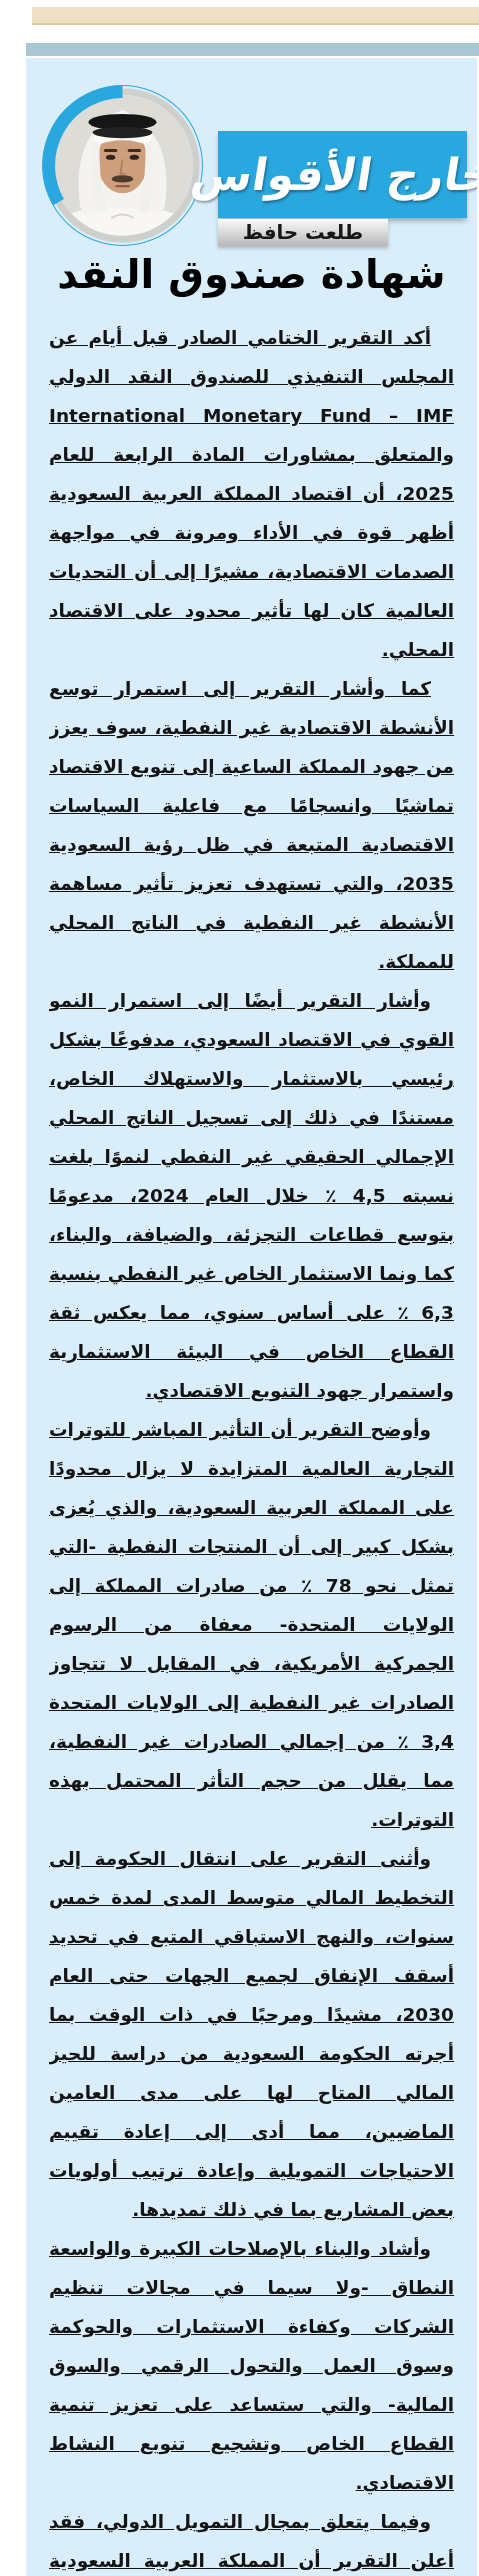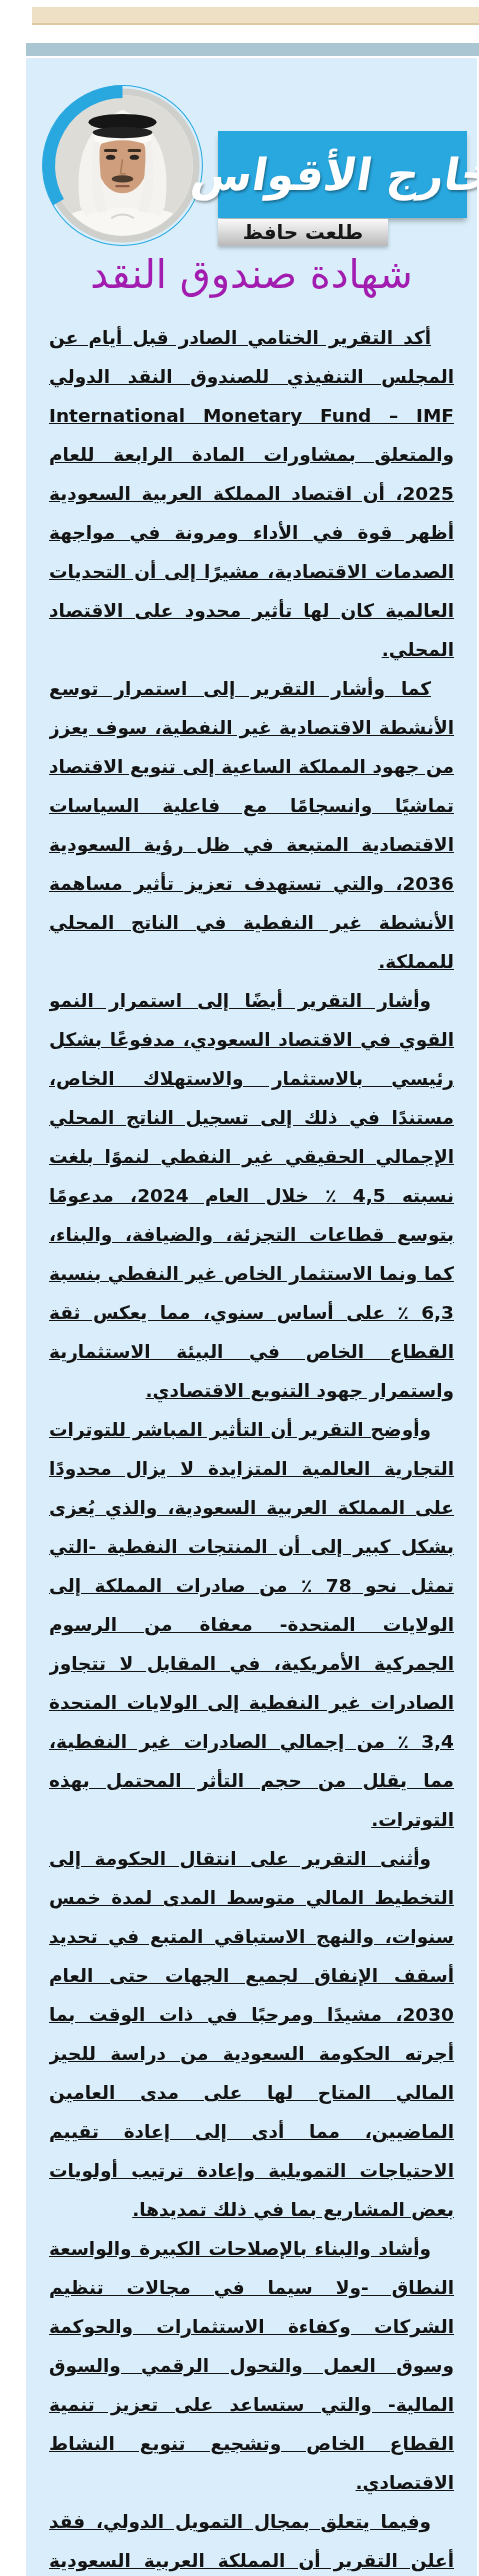--- a/index.html
+++ b/index.html
@@ -28,21 +28,21 @@
     transform:skewX(-9deg);text-shadow:1.5px 2.1px 2.6px rgba(0,0,0,0.35);white-space:nowrap;}
 
   
   .author-bar{position:absolute;left:192px;top:161px;width:170px;height:27px;
     background:linear-gradient(#fafafa,#b9b9b9);display:flex;align-items:center;justify-content:center;
     box-shadow:0 2.6px 3.6px rgba(0,0,0,0.22);}
   .author-text{font-size:19.6px;font-weight:bold;color:#161616;}
 
   
   .headline{position:absolute;left:0;right:0;top:190px;text-align:center;
-    font-size:40px;font-weight:normal;color:#a21caf;direction:rtl;line-height:1.3;}
+    font-size:40px;font-weight:bold;color:#000000;direction:rtl;line-height:1.3;}
 
   
   .article{position:absolute;left:23px;right:23px;top:260px;bottom:6.2px;
     direction:rtl;text-align:justify;font-size:18.5px;font-weight:bold;color:#141414;
     line-height:39px;overflow:hidden;}
   .article p{margin:0;text-indent:23px;text-decoration:underline;}
 </style>
 </head>
 <body>
 
@@ -110,21 +110,21 @@
 
       <div class="author-bar">
         <span class="author-text">طلعت حافظ</span>
       </div>
 
       <div class="headline">شهادة صندوق النقد</div>
     </div>
 
     <div class="article">
       <p>أكد التقرير الختامي الصادر قبل أيام عن المجلس التنفيذي للصندوق النقد الدولي International Monetary Fund – IMF والمتعلق بمشاورات المادة الرابعة للعام 2025، أن اقتصاد المملكة العربية السعودية أظهر قوة في الأداء ومرونة في مواجهة الصدمات الاقتصادية، مشيرًا إلى أن التحديات العالمية كان لها تأثير محدود على الاقتصاد المحلي.</p>
-      <p>كما وأشار التقرير إلى استمرار توسع الأنشطة الاقتصادية غير النفطية، سوف يعزز من جهود المملكة الساعية إلى تنويع الاقتصاد تماشيًا وانسجامًا مع فاعلية السياسات الاقتصادية المتبعة في ظل رؤية السعودية 2036، والتي تستهدف تعزيز تأثير مساهمة الأنشطة غير النفطية في الناتج المحلي للمملكة.</p>
+      <p>كما وأشار التقرير إلى استمرار توسع الأنشطة الاقتصادية غير النفطية، سوف يعزز من جهود المملكة الساعية إلى تنويع الاقتصاد تماشيًا وانسجامًا مع فاعلية السياسات الاقتصادية المتبعة في ظل رؤية السعودية 2035، والتي تستهدف تعزيز تأثير مساهمة الأنشطة غير النفطية في الناتج المحلي للمملكة.</p>
       <p>وأشار التقرير أيضًا إلى استمرار النمو القوي في الاقتصاد السعودي، مدفوعًا بشكل رئيسي بالاستثمار والاستهلاك الخاص، مستندًا في ذلك إلى تسجيل الناتج المحلي الإجمالي الحقيقي غير النفطي لنموًا بلغت نسبته 4,5 ٪ خلال العام 2024، مدعومًا بتوسع قطاعات التجزئة، والضيافة، والبناء، كما ونما الاستثمار الخاص غير النفطي بنسبة 6,3 ٪ على أساس سنوي، مما يعكس ثقة القطاع الخاص في البيئة الاستثمارية واستمرار جهود التنويع الاقتصادي.</p>
       <p>وأوضح التقرير أن التأثير المباشر للتوترات التجارية العالمية المتزايدة لا يزال محدودًا على المملكة العربية السعودية، والذي يُعزى بشكل كبير إلى أن المنتجات النفطية -التي تمثل نحو 78 ٪ من صادرات المملكة إلى الولايات المتحدة- معفاة من الرسوم الجمركية الأمريكية، في المقابل لا تتجاوز الصادرات غير النفطية إلى الولايات المتحدة 3,4 ٪ من إجمالي الصادرات غير النفطية، مما يقلل من حجم التأثر المحتمل بهذه التوترات.</p>
       <p>وأثنى التقرير على انتقال الحكومة إلى التخطيط المالي متوسط المدى لمدة خمس سنوات، والنهج الاستباقي المتبع في تحديد أسقف الإنفاق لجميع الجهات حتى العام 2030، مشيدًا ومرحبًا في ذات الوقت بما أجرته الحكومة السعودية من دراسة للحيز المالي المتاح لها على مدى العامين الماضيين، مما أدى إلى إعادة تقييم الاحتياجات التمويلية وإعادة ترتيب أولويات بعض المشاريع بما في ذلك تمديدها.</p>
       <p>وأشاد والبناء بالإصلاحات الكبيرة والواسعة النطاق -ولا سيما في مجالات تنظيم الشركات وكفاءة الاستثمارات والحوكمة وسوق العمل والتحول الرقمي والسوق المالية- والتي ستساعد على تعزيز تنمية القطاع الخاص وتشجيع تنويع النشاط الاقتصادي.</p>
       <p>وفيما يتعلق بمجال التمويل الدولي، فقد أعلن التقرير أن المملكة العربية السعودية أصبحت أكبر مُصدر للديون المقومة بالدولار في الأسواق الناشئة -باستثناء الصين-، وأكبر مُصدر للصكوك المقومة بالدولار عالميًا، مما يؤكد ثقة المستثمرين باقتصاد المملكة ومتانته من خلال الإقبال على شراء السندات والصكوك.</p>
 
     </div>
 
   </div>
 

